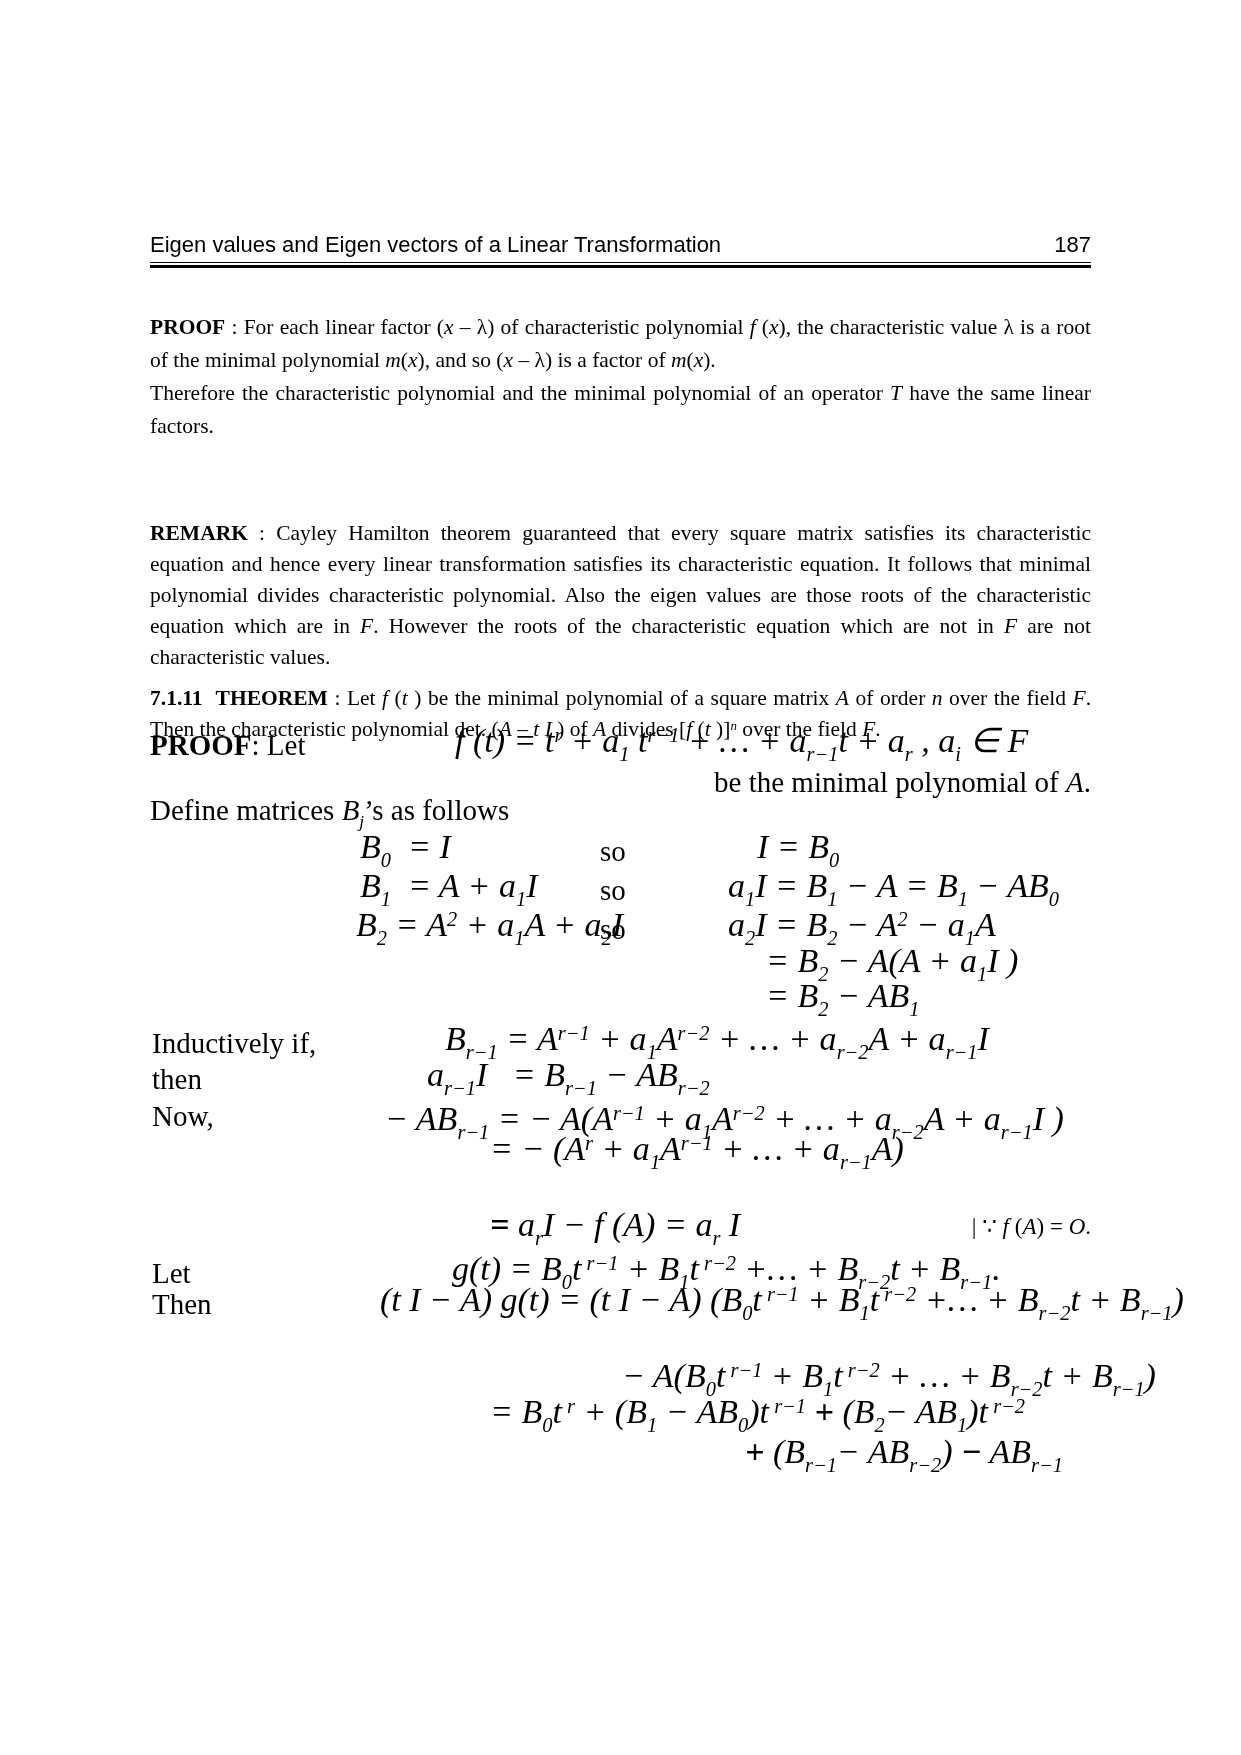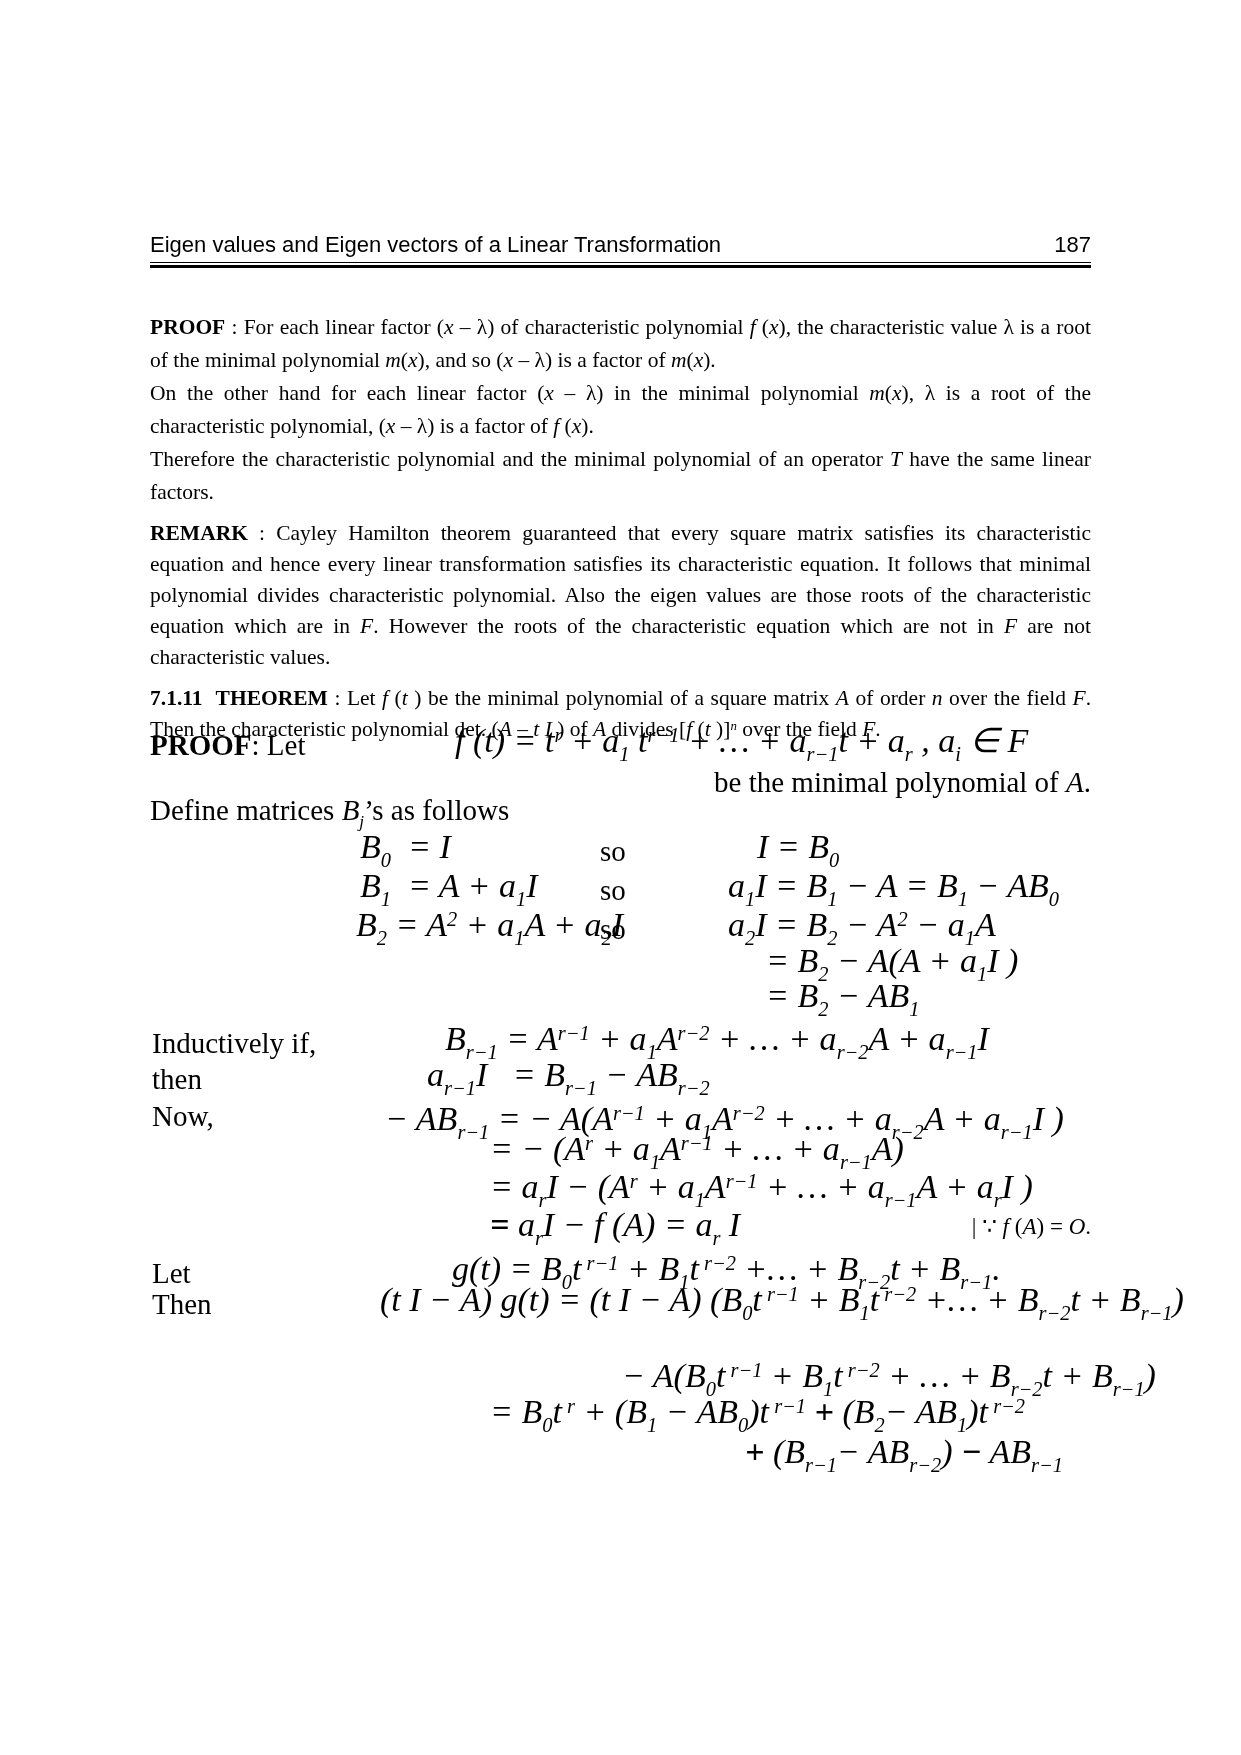--- a/index.html
+++ b/index.html
@@ -52,21 +52,20 @@
     <span>Eigen values and Eigen vectors of a Linear Transformation</span>
     <span>187</span>
   </div>
   <div class="rules">
     <div class="rule-thin"></div>
     <div class="rule-thick"></div>
   </div>
 
   <div class="para lh33" style="top:282px;">
     <div><b>PROOF</b> : For each linear factor (<i>x</i> – λ) of characteristic polynomial <i>f</i> (<i>x</i>), the characteristic value λ is a root of the minimal polynomial <i>m</i>(<i>x</i>), and so (<i>x</i> – λ) is a factor of <i>m</i>(<i>x</i>).</div>
-    <div>On the other hand for each linear factor (<i>x</i> – λ) in the minimal polynomial <i>m</i>(<i>x</i>), λ is a root of the characteristic polynomial, (<i>x</i> – λ) is a factor of <i>f</i> (<i>x</i>).</div>
     <div>Therefore the characteristic polynomial and the minimal polynomial of an operator <i>T</i> have the same linear factors.</div>
   </div>
 
   <div class="para lh31" style="top:489px;"><b>REMARK</b> : Cayley Hamilton theorem guaranteed that every square matrix satisfies its characteristic equation and hence every linear transformation satisfies its characteristic equation. It follows that minimal polynomial divides characteristic polynomial. Also the eigen values are those roots of the characteristic equation which are in <i>F</i>. However the roots of the characteristic equation which are not in <i>F</i> are not characteristic values.</div>
 
   <div class="para lh31" style="top:654px;"><b>7.1.11&nbsp;&nbsp;THEOREM</b> : Let <i>f</i> (<i>t</i> ) be the minimal polynomial of a square matrix <i>A</i> of order <i>n</i> over the field <i>F</i>. Then the characteristic polynomial det. (<i>A</i> – <i>t I</i> ) of <i>A</i> divides [<i>f</i> (<i>t</i> )]<sup><i>n</i></sup> over the field <i>F</i>.</div>
 
   <div class="rm" style="left:150px;top:730px;"><b>PROOF</b>: Let</div>
   <div class="eq" style="left:455px;top:726px;">f (t) = t<sup>r</sup> + a<sub>1</sub> t<sup>r−1</sup> + … + a<sub>r−1</sub>t + a<sub>r</sub> , a<sub>i</sub> ∈ F</div>
   <div class="rm" style="right:150px;top:767px;">be the minimal polynomial of <i>A</i>.</div>
@@ -93,21 +92,20 @@
   <div class="rm" style="left:152px;top:1028px;">Inductively if,</div>
   <div class="eq" style="left:445px;top:1024px;">B<sub>r−1</sub> = A<sup>r−1</sup> + a<sub>1</sub>A<sup>r−2</sup> + … + a<sub>r−2</sub>A + a<sub>r−1</sub>I</div>
 
   <div class="rm" style="left:152px;top:1064px;">then</div>
   <div class="eq" style="left:427px;top:1060px;">a<sub>r−1</sub>I&nbsp;&nbsp; = B<sub>r−1</sub> − AB<sub>r−2</sub></div>
 
   <div class="rm" style="left:152px;top:1101px;">Now,</div>
   <div class="eq" style="left:385px;top:1097px;margin-top:7px;">− AB<sub>r−1</sub> = − A(A<sup>r−1</sup> + a<sub>1</sub>A<sup>r−2</sup> + … + a<sub>r−2</sub>A + a<sub>r−1</sub>I )</div>
 
   <div class="eq" style="left:490px;top:1134px;">= − (A<sup>r</sup> + a<sub>1</sub>A<sup>r−1</sup> + … + a<sub>r−1</sub>A)</div>
-  <div class="eq" style="left:490px;top:1172px;">= a<sub>r</sub>I − (A<sup>r</sup> + a<sub>1</sub>A<sup>r−1</sup> + … + a<sub>r−1</sub>A + a<sub>r</sub>I )</div>
 
   <div class="eq" style="left:490px;top:1210px;"><b>=</b> a<sub>r</sub>I − f (A) = a<sub>r</sub> I</div>
   <div class="rm" style="right:150px;top:1212px;font-size:23px;">| ∵ <i>f</i> (<i>A</i>) = <i>O</i>.</div>
 
   <div class="rm" style="left:152px;top:1258px;">Let</div>
   <div class="eq" style="left:452px;top:1254px;">g(t) = B<sub>0</sub>t<sup> r−1</sup> + B<sub>1</sub>t<sup> r−2</sup> +… + B<sub>r−2</sub>t + B<sub>r−1</sub>.</div>
 
   <div class="rm" style="left:152px;top:1289px;">Then</div>
   <div class="eq" style="left:380px;top:1285px;">(t I − A) g(t) = (t I − A) (B<sub>0</sub>t<sup> r−1</sup> + B<sub>1</sub>t<sup> r−2</sup> +… + B<sub>r−2</sub>t + B<sub>r−1</sub>)</div>
 

